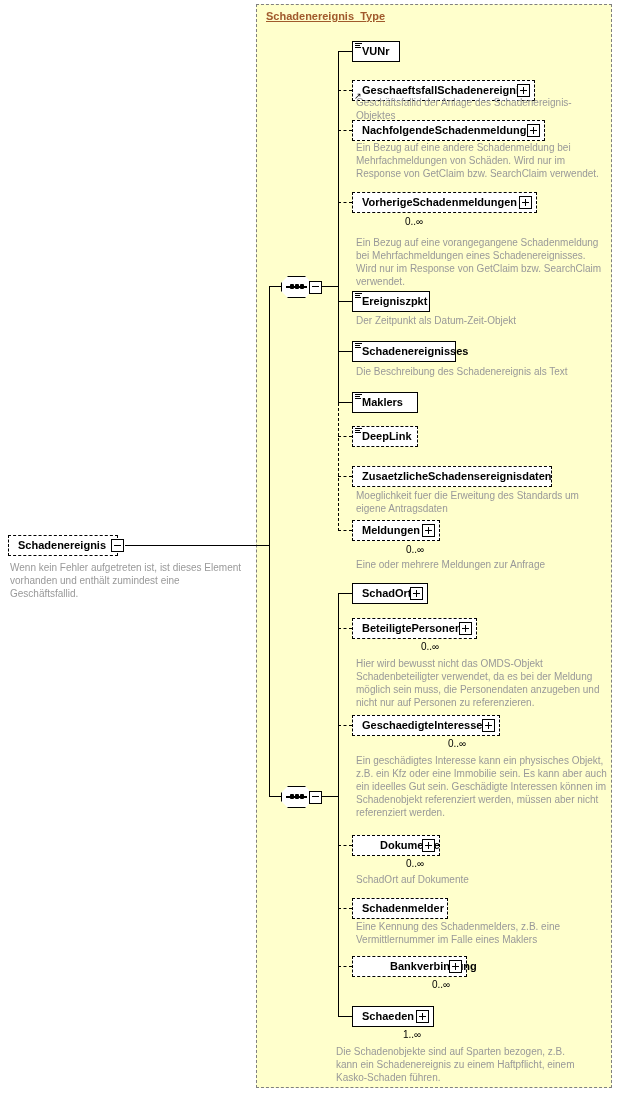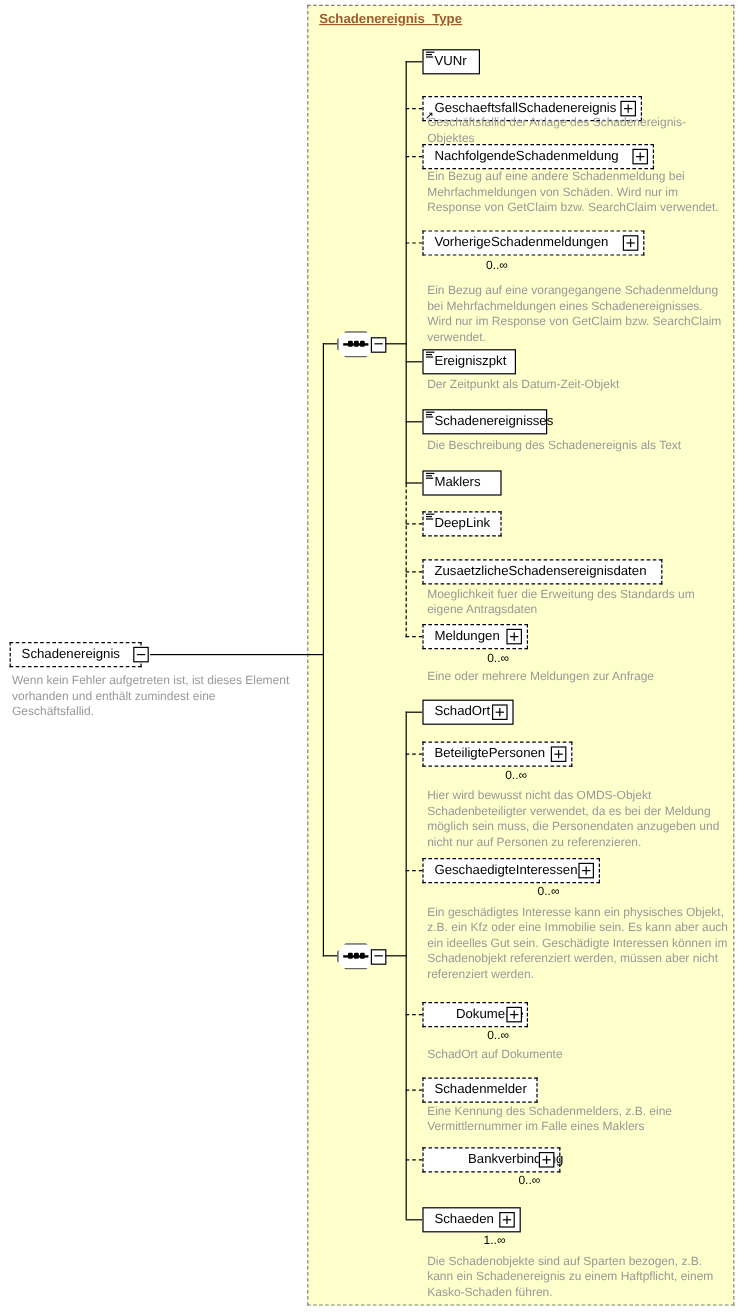--- a/index.html
+++ b/index.html
@@ -45,21 +45,21 @@
     border: 1.6px solid #000000;
     height: 21px;
     display: flex;
     align-items: center;
     padding: 0 5px 0 9px;
     white-space: nowrap;
   }
   .node.optional { border-style: dashed; border-width: 1.4px; }
   .node .label {
     font-size: 11px;
-    font-weight: normal;
+    font-weight: bold;
     color: #000000;
     line-height: 1;
   }
   
   .node::after {
     content: "";
     position: absolute;
     left: 4px;
     top: 100%;
     width: 100%;
@@ -455,13 +455,13 @@
 
 <div class="ln h" style="left:338px; top:1016px; width:14px;"></div>
 <div class="node" style="left:352px; top:1006px; width:82px;">
   <span class="label">Schaeden</span>
   <span class="expand" style="right:4px;">
       <span class="h"></span>
       <span class="v"></span>
     </span>
 </div>
 <div class="occmark" style="left:403px; top:1029px;">1..∞</div>
-<div class="doc" style="left:356px; top:1045px; width:252px;">Die Schadenobjekte sind auf Sparten bezogen, z.B. kann ein Schadenereignis zu einem Haftpflicht, einem Kasko-Schaden führen.</div>
+<div class="doc" style="left:336px; top:1045px; width:252px;">Die Schadenobjekte sind auf Sparten bezogen, z.B. kann ein Schadenereignis zu einem Haftpflicht, einem Kasko-Schaden führen.</div>
 
 </body></html>

